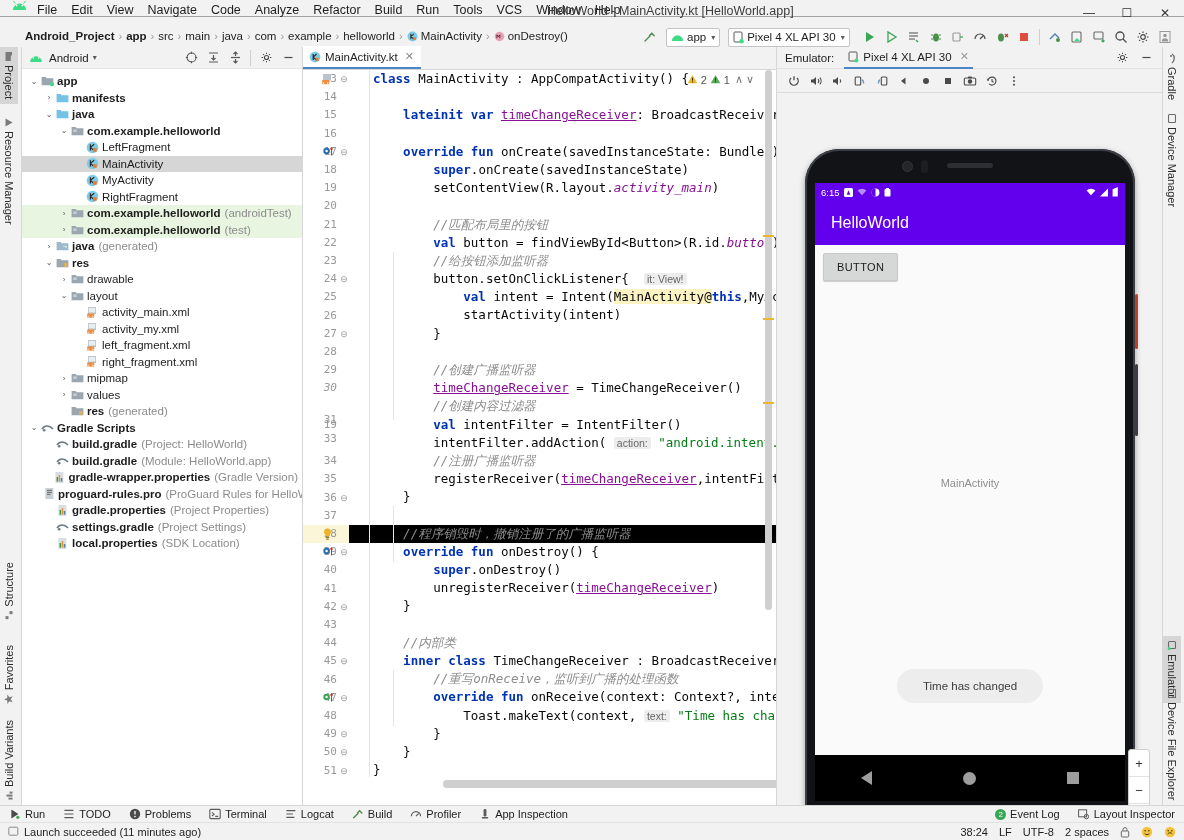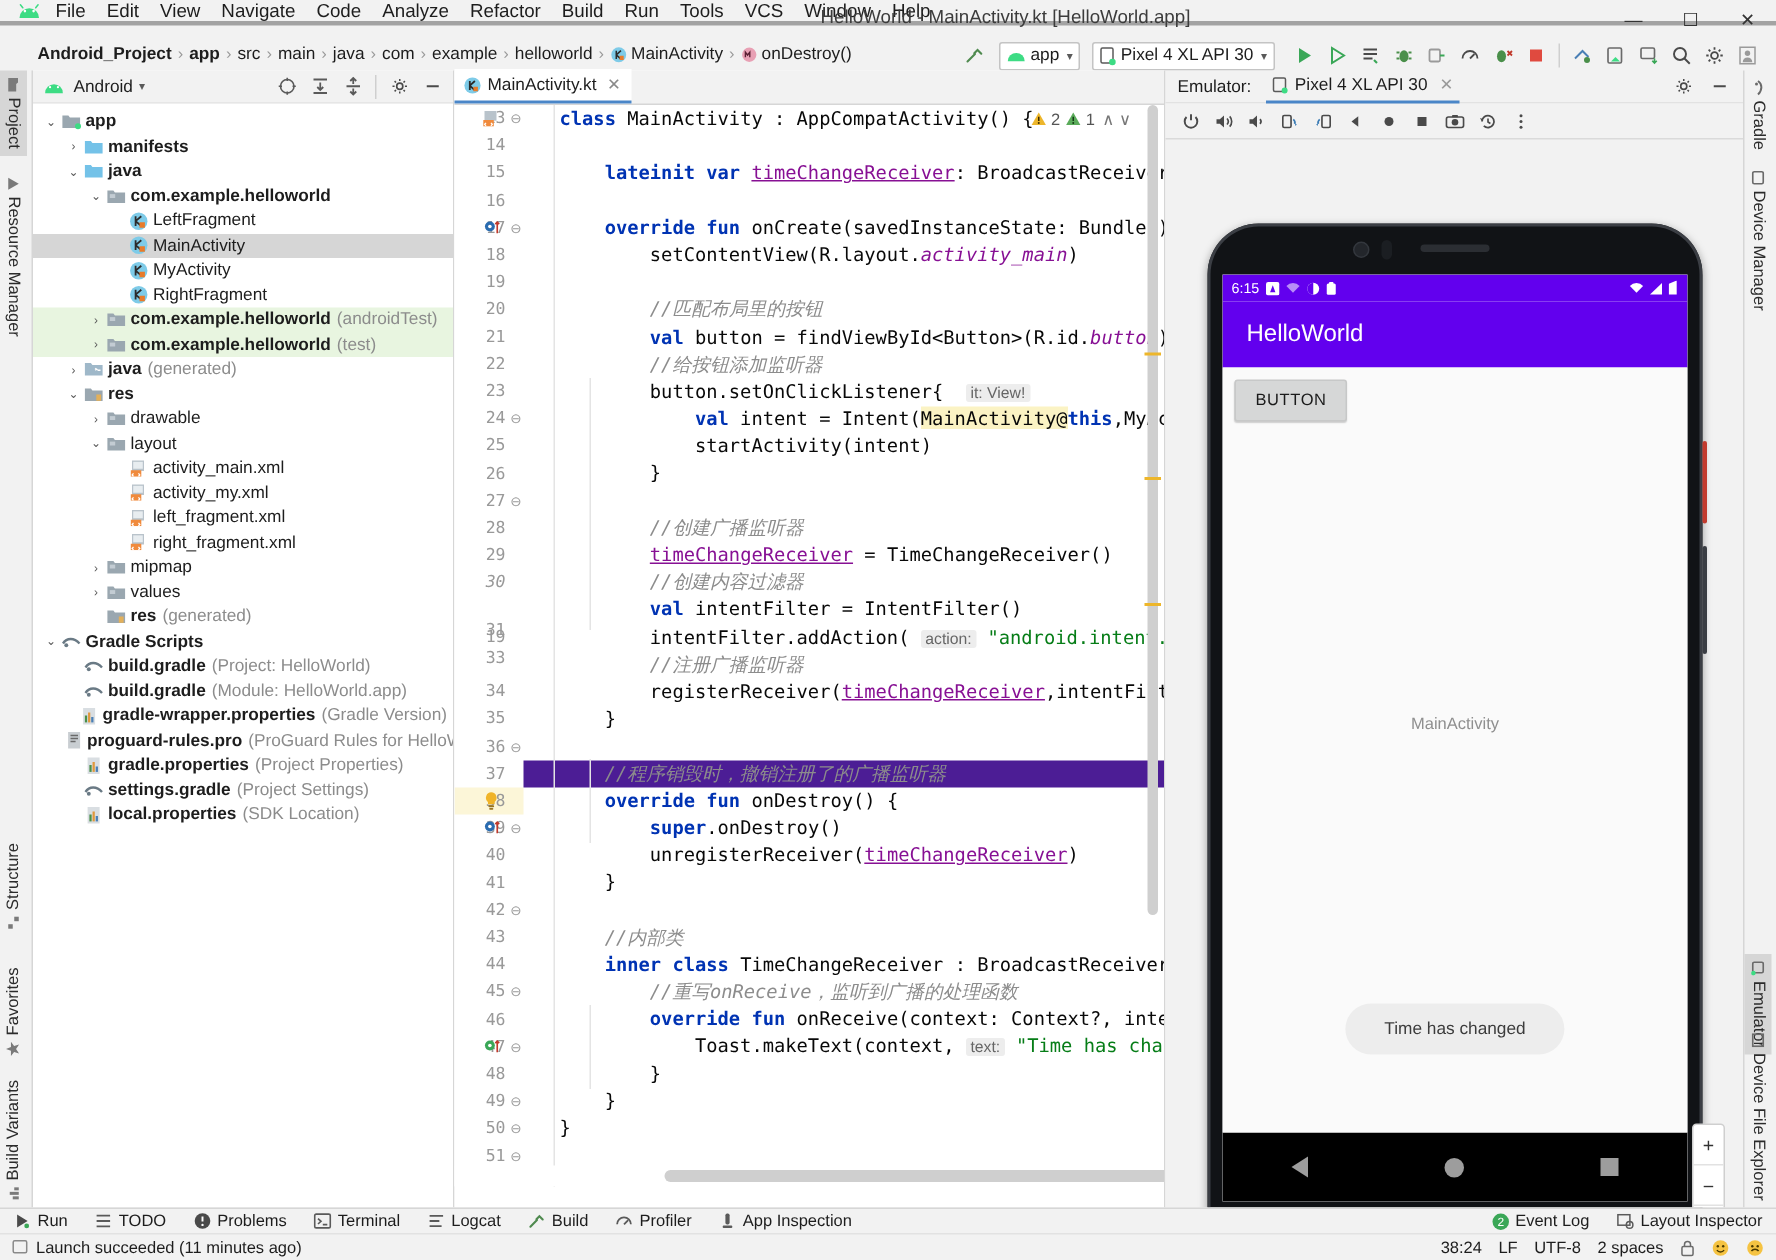--- a/index.html
+++ b/index.html
@@ -9,22 +9,22 @@
     font-size: 12px;
     color: #1d1d1d;
     background: #f2f2f2;
     overflow: hidden;
   }
   #app { position: relative; width: 1184px; height: 840px; }
 
   
   .menubar {
     position: absolute; left: 0; top: 0; width: 1184px; height: 17px;
-    background: #f2f2f2; border-bottom: 3px solid #a3a3a3;
-    display: flex; align-items: center;
+    background: #f2f2f2; border-bottom: 1px solid #a3a3a3;
+    display: flex; 
   }
   .as-logo { width: 22px; margin-left: 8px; display: flex; justify-content: center; }
   .menu-item { padding: 3px 7px; font-size: 12.5px; color: #1d1d1d; white-space: nowrap; cursor: default; }
   .win-title { position: absolute; left: 547px; top: 4px; font-size: 12.5px; color: #3c3c3c; white-space: nowrap; }
   .win-btns { position: absolute; right: 0; top: 0; height: 25px; display: flex; }
   .win-btn { width: 38px; height: 25px; display: flex; align-items: center; justify-content: center; font-size: 12px; color: #333; }
 
   
   .navbar {
     position: absolute; left: 0; top: 25px; width: 1184px; height: 22px;
@@ -76,21 +76,21 @@
   .tabstrip { height: 23px; background: #f2f2f2; display: flex; align-items: flex-end; border-bottom: 1px solid #d6d6d6; }
   .etab { height: 23px; display: flex; align-items: center; gap: 4px; padding: 0 7px 0 6px; font-size: 11.5px; background: #fff; border-bottom: 2px solid #4a86c8; }
   .etab .x { color: #8a8a8a; font-size: 11px; margin-left: 3px; }
   .code-area { position: relative; height: calc(100% - 23px - 14px); overflow: hidden; background: #fff; }
   .gutter { position: absolute; left: 0; top: 0; width: 46px; height: 100%; background: #fff; }
   .gmark { position: absolute; left: 0; width: 46px; height: 18.2px; }
   .lnum { position: absolute; right: 12px; font-family: "DejaVu Sans Mono", monospace; font-size: 11px; color: #999999; line-height: 18.2px; }
   .fold { position: absolute; left: 36px; width: 10px; text-align: center; font-size: 9px; color: #9a9a9a; line-height: 18.2px; }
   .codelines { position: absolute; left: 46px; top: 0; right: 0; height: 100%; }
   .cline { height: 18.2px; line-height: 18.2px; font-family: "DejaVu Sans Mono", monospace; font-size: 12.5px; white-space: pre; color: #080808; padding-left: 24px; }
-  .cline.hl { background: #4c1d95; }
+  .cline.hl { background: #000000; }
   .kw { color: #0033b3; font-weight: bold; }
   .cm { color: #8c8c8c; font-style: italic; }
   .st { color: #067d17; }
   .fld { color: #871094; font-style: italic; text-align: right; }
   .ul { text-decoration: underline; color: #871094; }
   .hint { background: #ededed; color: #666; font-size: 10.5px; padding: 0 3px; border-radius: 2px; font-family: "Liberation Sans", sans-serif; }
   .hlsel { background: #fbf3c4; }
   .inspect { position: absolute; right: 22px; top: 3px; display: flex; align-items: center; gap: 3px; font-size: 11px; color: #555; }
   .scrollbar-v { position: absolute; right: 3px; top: 0; width: 9px; height: 100%; }
   .sb-thumb { position: absolute; right: 1px; width: 7px; background: #cfcfcf; border-radius: 4px; }
@@ -943,20 +943,21 @@
             <span class="lnum">51</span>
             <span class="fold">⊖</span>
           </div>
         </div>
       <div class="codelines" id="codelines">
           <div class="cline"><span class="kw">class</span> MainActivity : AppCompatActivity() {</div>
           <div class="cline"></div>
           <div class="cline">    <span class="kw">lateinit var</span> <span class="ul">timeChangeReceiver</span>: BroadcastReceiver</div>
           <div class="cline"></div>
           <div class="cline">    <span class="kw">override fun</span> onCreate(savedInstanceState: Bundle?) {</div>
+          <div class="cline">        <span class="kw">super</span>.onCreate(savedInstanceState)</div>
           <div class="cline">        setContentView(R.layout.<span class="fld">activity_main</span>)</div>
           <div class="cline"></div>
           <div class="cline">        <span class="cm">//匹配布局里的按钮</span></div>
           <div class="cline">        <span class="kw">val</span> button = findViewById&lt;Button&gt;(R.id.<span class="fld">button</span>)</div>
           <div class="cline">        <span class="cm">//给按钮添加监听器</span></div>
           <div class="cline">        button.setOnClickListener{  <span class="hint">it: View!</span></div>
           <div class="cline">            <span class="kw">val</span> intent = Intent(<span class="hlsel">MainActivity@</span><span class="kw">this</span>,MyActivity::</div>
           <div class="cline">            startActivity(intent)</div>
           <div class="cline">        }</div>
           <div class="cline"></div>

